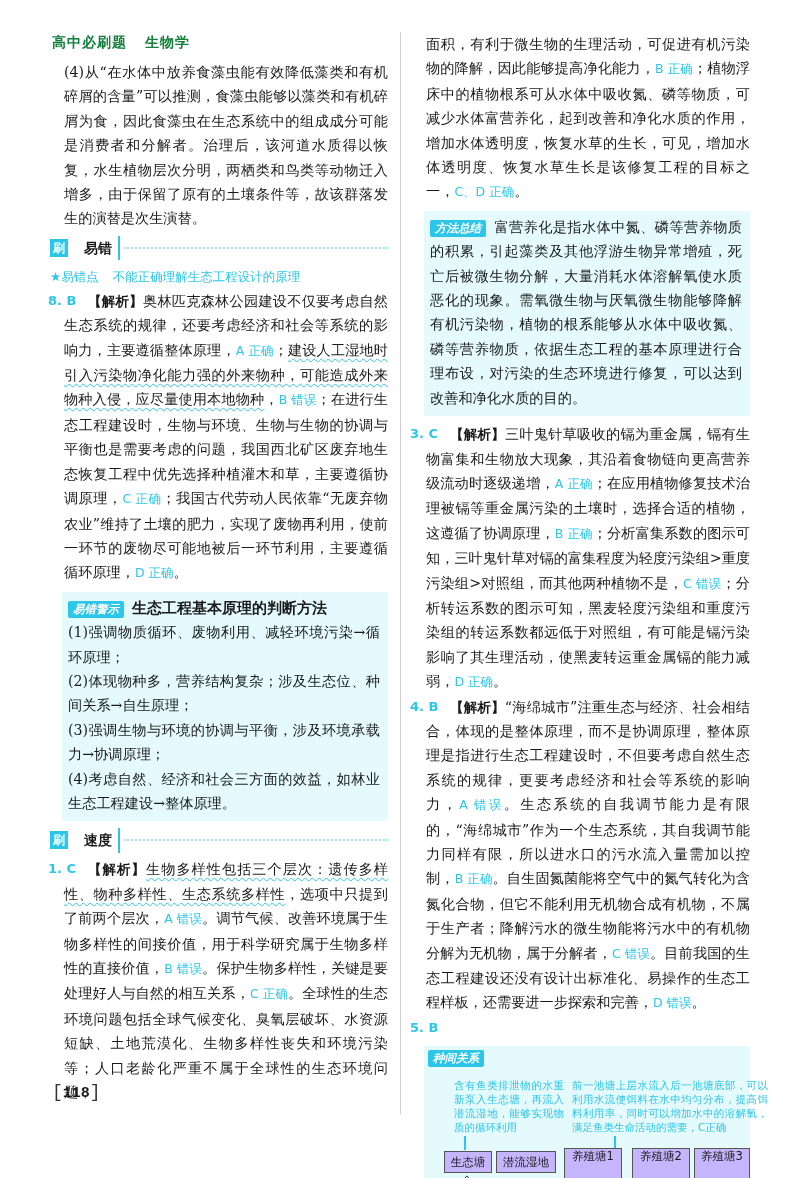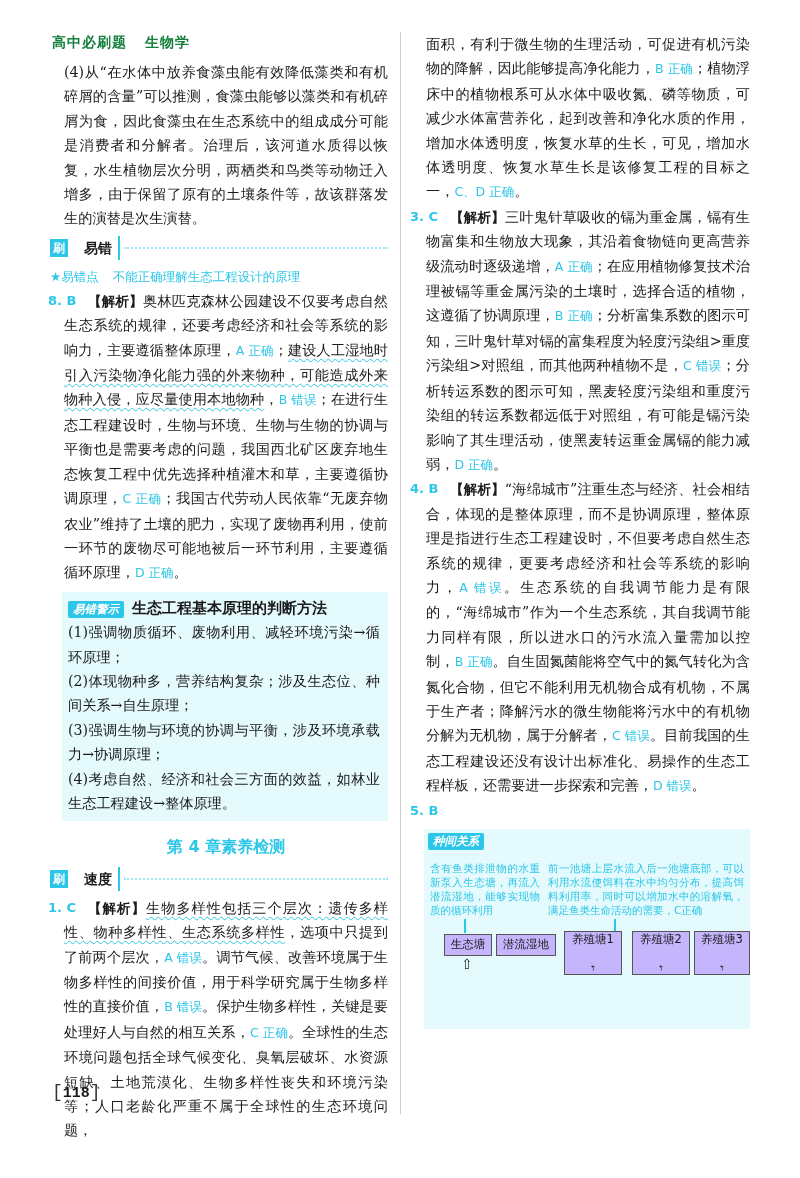--- a/index.html
+++ b/index.html
@@ -64,21 +64,21 @@
 
   .page-no {
     position: absolute; left: 52px; top: 1082px;
     font-family: Liberation Mono, monospace; font-size: 15px; font-weight: bold;
   }
   .page-no .br { font-weight: normal; font-size: 18px; color: #333; }
 
   
   .diagram { position: relative; height: 200px; background: #e4fafd; margin: 6px 0 4px -2px; }
   .diagram .tag { position: absolute; left: 4px; top: 4px; }
-  .note { position: absolute; font-family: "DejaVu Sans", "Liberation Sans", sans-serif; color: #2cc6e8; font-size: 10.5px; line-height: 14px; }
+  .note { position: absolute; font-family: "DejaVu Sans", "Liberation Sans", sans-serif; color: #2cc6e8; font-size: 10.5px; line-height: 14px; margin-left: 24px; }
   .note-1 { left: 6px; top: 32px; width: 110px; }
   .note-2 { left: 124px; top: 32px; width: 196px; }
   .vline { position: absolute; width: 1.5px; background: #2cc6e8; }
   .node {
     position: absolute; border: 1.5px solid #555; background: #c4b5fd;
     font-family: "DejaVu Sans", "Liberation Sans", sans-serif; font-size: 11.5px;
     display: flex; align-items: center; justify-content: center;
   }
   .pond { align-items: flex-start; padding-top: 2px; flex-direction: column; }
   .pond .fish { font-size: 14px; margin-top: 4px; align-self: center; }
@@ -114,21 +114,20 @@
   </div>
 
   <div class="box">
     <div><span class="tag">易错警示</span><span class="box-title">生态工程基本原理的判断方法</span></div>
     <p class="p">(1)强调物质循环、废物利用、减轻环境污染→循环原理；</p>
     <p class="p">(2)体现物种多，营养结构复杂；涉及生态位、种间关系→自生原理；</p>
     <p class="p">(3)强调生物与环境的协调与平衡，涉及环境承载力→协调原理；</p>
     <p class="p">(4)考虑自然、经济和社会三方面的效益，如林业生态工程建设→整体原理。</p>
   </div>
 
-  <div class="chapter-title">第 4 章素养检测</div>
 
   <div class="section-head">
     <span class="badge">刷</span>
     <span class="label">速度</span>
     <span class="dots"></span>
   </div>
 
   <div class="ans">
     <span class="ans-no">1. C</span>
     <p class="p" style="text-indent:24px">
@@ -136,20 +135,23 @@
     </p>
   </div>
 
 </div>
 
 <div class="col col-right">
   <p class="p">
     <span>面积，有利于微生物的生理活动，可促进有机污染物的降解，因此能够提高净化能力，</span><span class="judge">B 正确</span><span>；植物浮床中的植物根系可从水体中吸收氮、磷等物质，可减少水体富营养化，起到改善和净化水质的作用，增加水体透明度，恢复水草的生长，可见，增加水体透明度、恢复水草生长是该修复工程的目标之一，</span><span class="judge">C、D 正确</span><span>。</span>
   </p>
 
+  <div class="box">
+    <p class="p"><span class="tag">方法总结</span><span>富营养化是指水体中氮、磷等营养物质的积累，引起藻类及其他浮游生物异常增殖，死亡后被微生物分解，大量消耗水体溶解氧使水质恶化的现象。需氧微生物与厌氧微生物能够降解有机污染物，植物的根系能够从水体中吸收氮、磷等营养物质，依据生态工程的基本原理进行合理布设，对污染的生态环境进行修复，可以达到改善和净化水质的目的。</span></p>
+  </div>
 
   <div class="ans">
     <span class="ans-no">3. C</span>
     <p class="p" style="text-indent:24px">
       <span class="bracket">【解析】</span><span>三叶鬼针草吸收的镉为重金属，镉有生物富集和生物放大现象，其沿着食物链向更高营养级流动时逐级递增，</span><span class="judge">A 正确</span><span>；在应用植物修复技术治理被镉等重金属污染的土壤时，选择合适的植物，这遵循了协调原理，</span><span class="judge">B 正确</span><span>；分析富集系数的图示可知，三叶鬼针草对镉的富集程度为轻度污染组&gt;重度污染组&gt;对照组，而其他两种植物不是，</span><span class="judge">C 错误</span><span>；分析转运系数的图示可知，黑麦轻度污染组和重度污染组的转运系数都远低于对照组，有可能是镉污染影响了其生理活动，使黑麦转运重金属镉的能力减弱，</span><span class="judge">D 正确</span><span>。</span>
     </p>
   </div>
 
   <div class="ans">
     <span class="ans-no">4. B</span>

